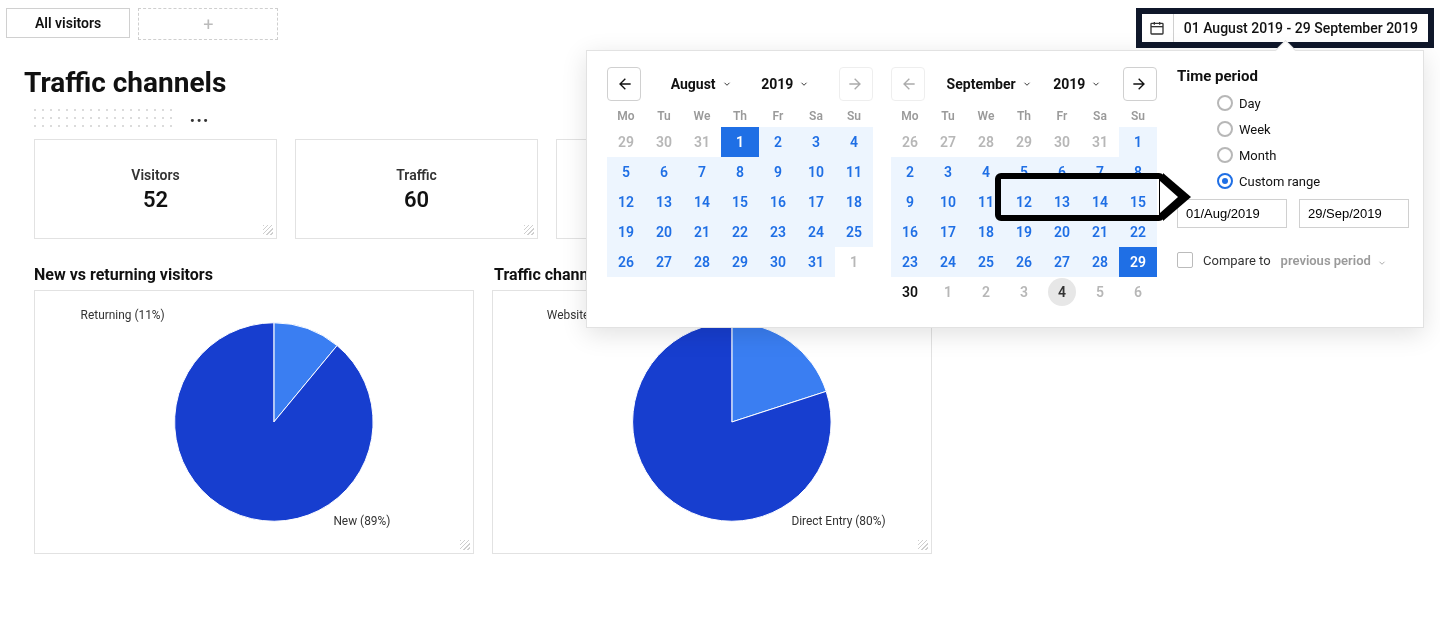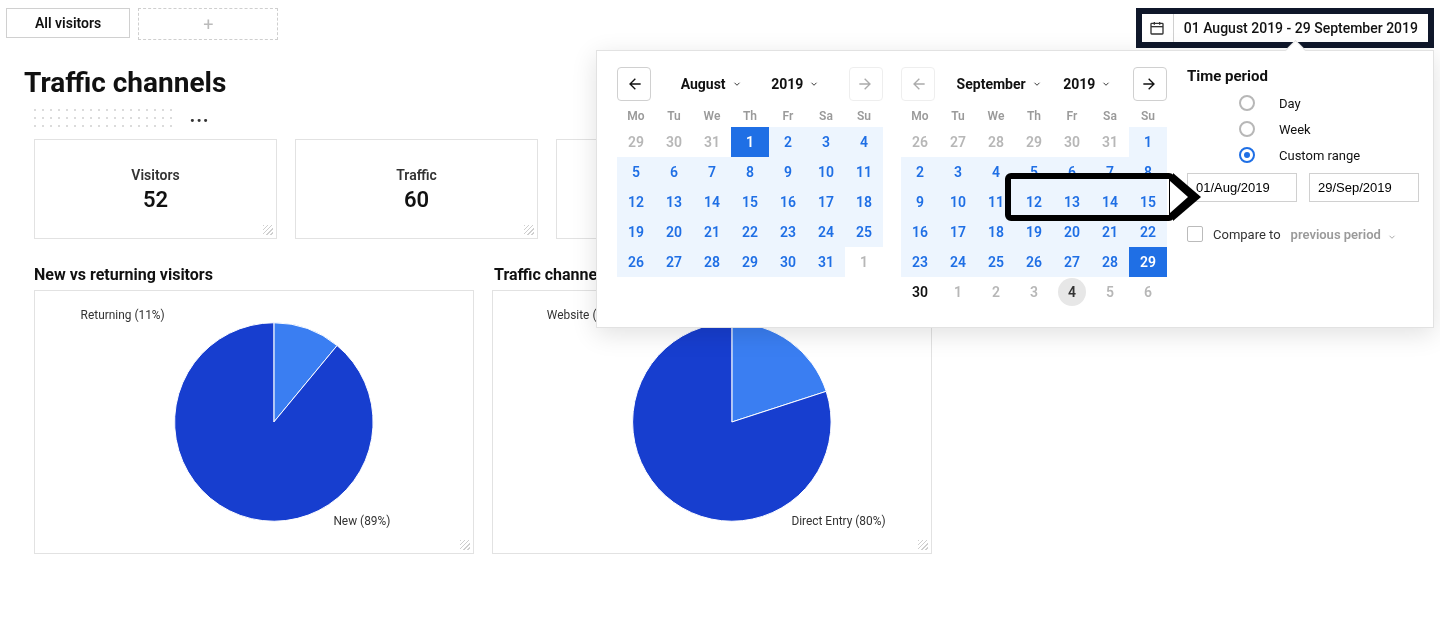--- a/index.html
+++ b/index.html
@@ -23,40 +23,40 @@
   .resize-hint::before { content:""; position:absolute; inset:0; background:
      repeating-linear-gradient(135deg, #cfcfcf 0 1px, transparent 1px 3px); }
   .section-titles { display:flex; padding:26px 34px 6px 34px; font-weight:700; font-size:16px; }
   .section-titles div:nth-child(1){ width:460px; }
   .charts { display:flex; gap:18px; padding:0 34px 20px 34px; }
   .chart-card { border:1px solid #e2e2e2; width:440px; height:264px; position:relative; }
   .chart-svg { width:100%; height:100%; }
   .pie-label { font-size:12px; fill:#333; }
 
   
-  .popover { position:absolute; top:50px; right:6px; width:838px; background:#fff; border:1px solid #e2e2e2; box-shadow:0 6px 24px rgba(0,0,0,.12); padding:16px 20px 20px 20px; display:flex; gap:16px; z-index:10; }
+  .popover { position:absolute; top:50px; right:16px; width:838px; background:#fff; border:1px solid #e2e2e2; box-shadow:0 6px 24px rgba(0,0,0,.12); padding:16px 20px 20px 20px; display:flex; gap:16px; z-index:10; }
   .popover::before { content:""; position:absolute; top:-8px; right:130px; width:14px; height:14px; background:#fff; border-left:1px solid #e2e2e2; border-top:1px solid #e2e2e2; transform:rotate(45deg); }
   .calwrap { display:flex; gap:18px; }
   .cal { width:266px; }
   .cal-head { display:flex; align-items:center; justify-content:space-between; margin-bottom:8px; }
   .nav-btn { width:34px; height:34px; border:1px solid #d0d0d0; border-radius:4px; display:flex; align-items:center; justify-content:center; cursor:pointer; background:#fff; }
   .nav-btn.disabled { opacity:.35; cursor:default; }
   .month-sel,.year-sel { display:inline-flex; align-items:center; gap:6px; font-weight:700; font-size:14px; cursor:pointer; }
   .chev { width:10px; height:10px; }
   .dow { display:grid; grid-template-columns:repeat(7,1fr); text-align:center; color:#9a9a9a; font-size:12px; font-weight:600; margin-bottom:4px; }
   .days { display:grid; grid-template-columns:repeat(7,1fr); }
   .day { height:30px; display:flex; align-items:center; justify-content:center; font-weight:600; font-size:14px; cursor:pointer; }
   .day.out { color:#b7b7b7; }
   .day.inrange { background:#edf5fe; color:#1f6fe5; }
   .day.sel { background:#1f6fe5; color:#fff; }
   .day.future { color:#b7b7b7; background:#fff; }
   .day.today { background:#e7e7e7; border-radius:50%; color:#333; width:28px; height:28px; margin:auto; }
   .side { width:250px; padding-left:4px; }
   .side h4 { margin:0 0 10px 0; font-size:15px; }
-  .radio-row { display:flex; align-items:center; gap:24px; margin:10px 16px; cursor:pointer;padding-left:36px; }
+  .radio-row { display:flex; align-items:center; gap:6px; margin:10px 4px; cursor:pointer;padding-left:36px; }
   .radio { width:16px; height:16px; border:2px solid #b7b7b7; border-radius:50%; display:inline-block; position:relative; }
   .radio.checked { border-color:#1f6fe5; }
   .radio.checked::after { content:""; position:absolute; inset:3px; background:#1f6fe5; border-radius:50%; }
   .date-inputs { display:flex; gap:12px; margin-top:6px; }
   .date-inputs input { width:110px; padding:6px 8px; border:1px solid #d0d0d0; font-size:13px; }
   .compare-row { display:flex; align-items:center; gap:10px; margin-top:24px; color:#333; }
   .chk { width:16px; height:16px; border:1px solid #bbb; border-radius:2px; display:inline-block; }
   .compare-sel { display:inline-flex; align-items:flex-end; gap:6px; color:#9a9a9a; font-weight:600; cursor:pointer; }
 
   
@@ -245,20 +245,24 @@
       <div>
           <div class="radio-row">
             <span class="radio "></span>
             <span>Day</span>
           </div>
           <div class="radio-row">
             <span class="radio "></span>
             <span>Week</span>
           </div>
           <div class="radio-row">
+            <span class="radio "></span>
+            <span>Month</span>
+          </div>
+          <div class="radio-row">
             <span class="radio checked"></span>
             <span>Custom range</span>
           </div>
         </div>
       <div class="date-inputs">
         <input value="01/Aug/2019" style="">
         <input value="29/Sep/2019" style="">
       </div>
       <div class="compare-row">
         <span class="chk"></span>

